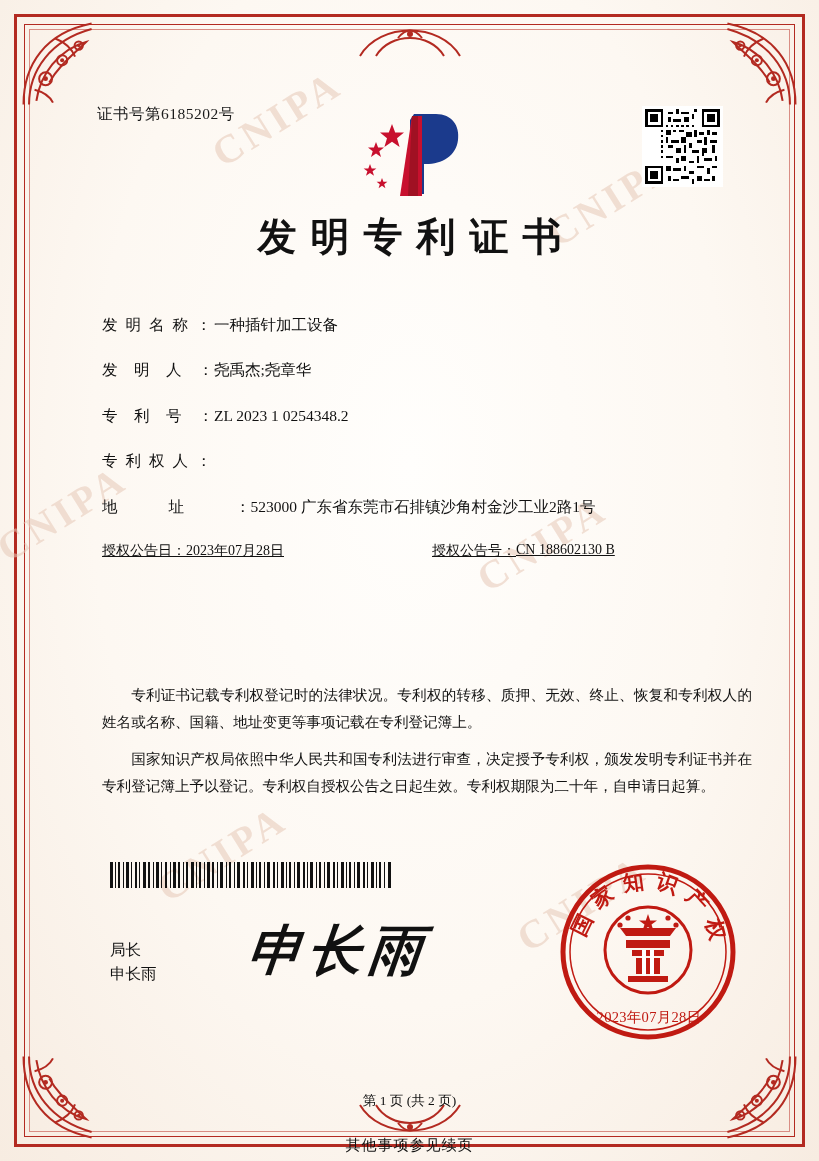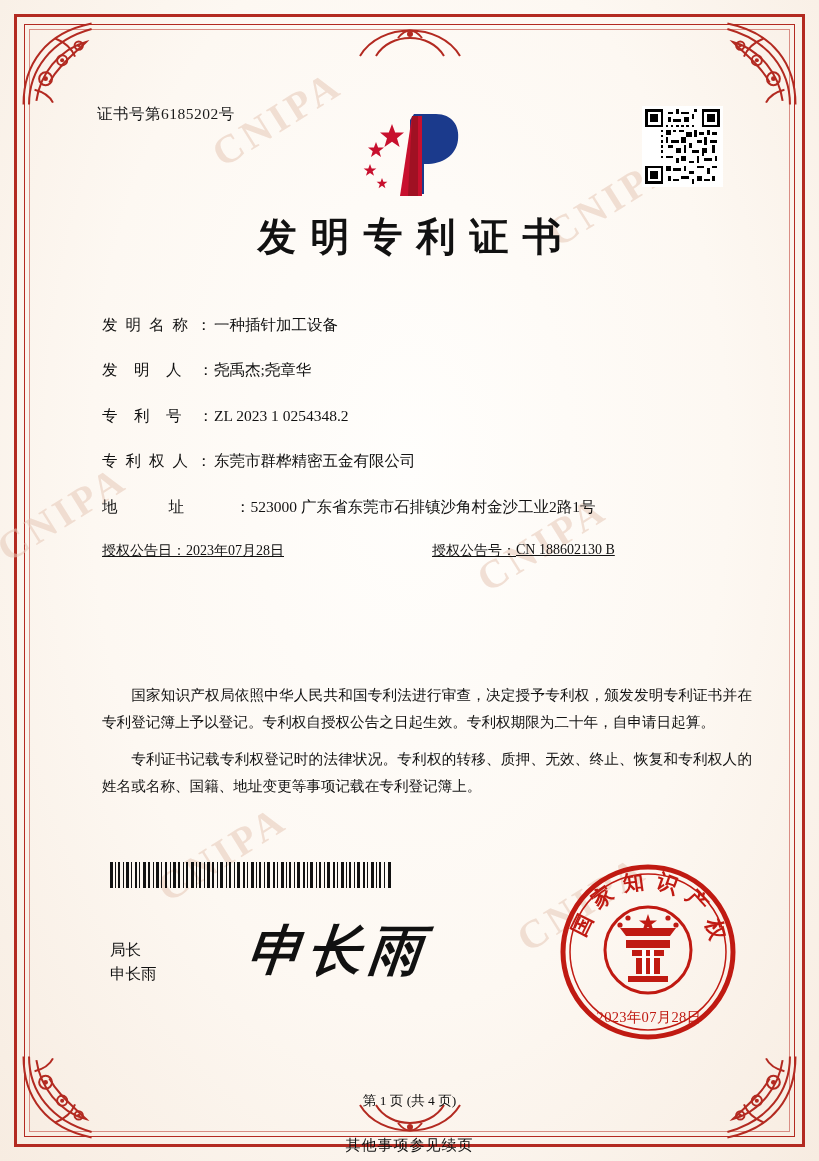--- a/index.html
+++ b/index.html
@@ -376,21 +376,20 @@
           <span style="letter-spacing:16.5px;">专利号</span><span>：</span>
         </div>
         <div class="fval">ZL 2023 1 0254348.2</div>
       </div>
 
 
       <div class="field">
         <div class="flabel">
           <span style="letter-spacing:8px;">专利权人</span><span>：</span>
         </div>
-        <div class="fval">东莞市群桦精密五金有限公司</div>
       </div>
 
       <div class="field">
         <div class="flabel">
           <span style="letter-spacing:51px;">地址</span><span>：</span>
         </div>
         <div class="fval">523000 广东省东莞市石排镇沙角村金沙工业2路1号</div>
       </div>
 
       <div class="row-two">
@@ -400,22 +399,22 @@
         </div>
         <div class="right">
           <span class="r-label">授权公告号：</span>
           <span>CN 188602130 B</span>
         </div>
       </div>
 
     </div>
 
     <div class="paras">
+      <p>专利证书记载专利权登记时的法律状况。专利权的转移、质押、无效、终止、恢复和专利权人的姓名或名称、国籍、地址变更等事项记载在专利登记簿上。</p>
       <p>国家知识产权局依照中华人民共和国专利法进行审查，决定授予专利权，颁发发明专利证书并在专利登记簿上予以登记。专利权自授权公告之日起生效。专利权期限为二十年，自申请日起算。</p>
-      <p>专利证书记载专利权登记时的法律状况。专利权的转移、质押、无效、终止、恢复和专利权人的姓名或名称、国籍、地址变更等事项记载在专利登记簿上。</p>
     </div>
 
     <div class="barcode">
       <svg width="282" height="26" viewBox="0 0 282 26" shape-rendering="crispEdges">
         <rect width="282" height="26" fill="none"></rect>
         <g fill="#111">
           <rect x="0" y="0" width="3" height="26"></rect>
             <rect x="5" y="0" width="1" height="26"></rect>
           <rect x="8" y="0" width="2" height="26"></rect>
             <rect x="13" y="0" width="1" height="26"></rect>
@@ -517,17 +516,17 @@
         <defs>
           <path id="sealArc" d="M 90,90 m -64,0 a 64,64 0 1,1 128,0" transform="rotate(0 90 90)"></path>
         </defs>
         <text fill="#c01a12" font-size="21" font-family="'Liberation Serif',serif" font-weight="bold" letter-spacing="10">
           <textPath href="#sealArc" startOffset="7%">国家知识产权局</textPath>
         </text>
       </svg>
     </div>
     <div class="seal-date">2023年07月28日</div>
 
-    <div class="page-no">第 1 页 (共 4 页)</div>
+    <div class="page-no">第 1 页 (共 2 页)</div>
     <div class="footer-note">其他事项参见续页</div>
 
   </div>
 </div>
 
 </body></html>

